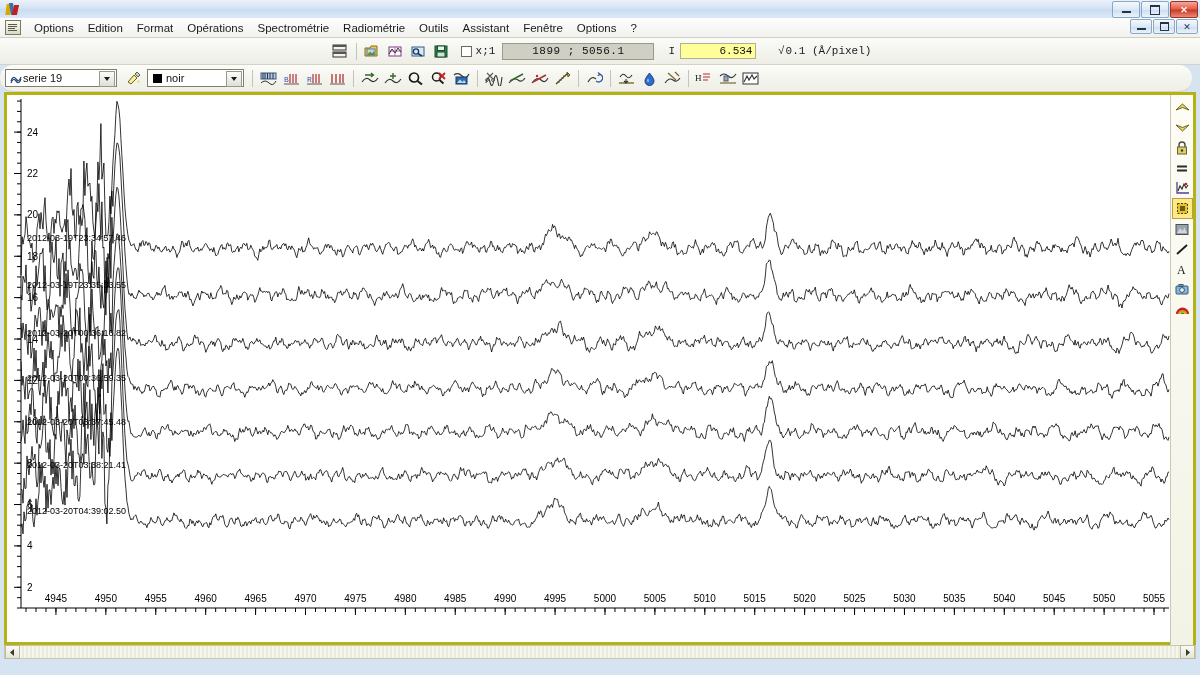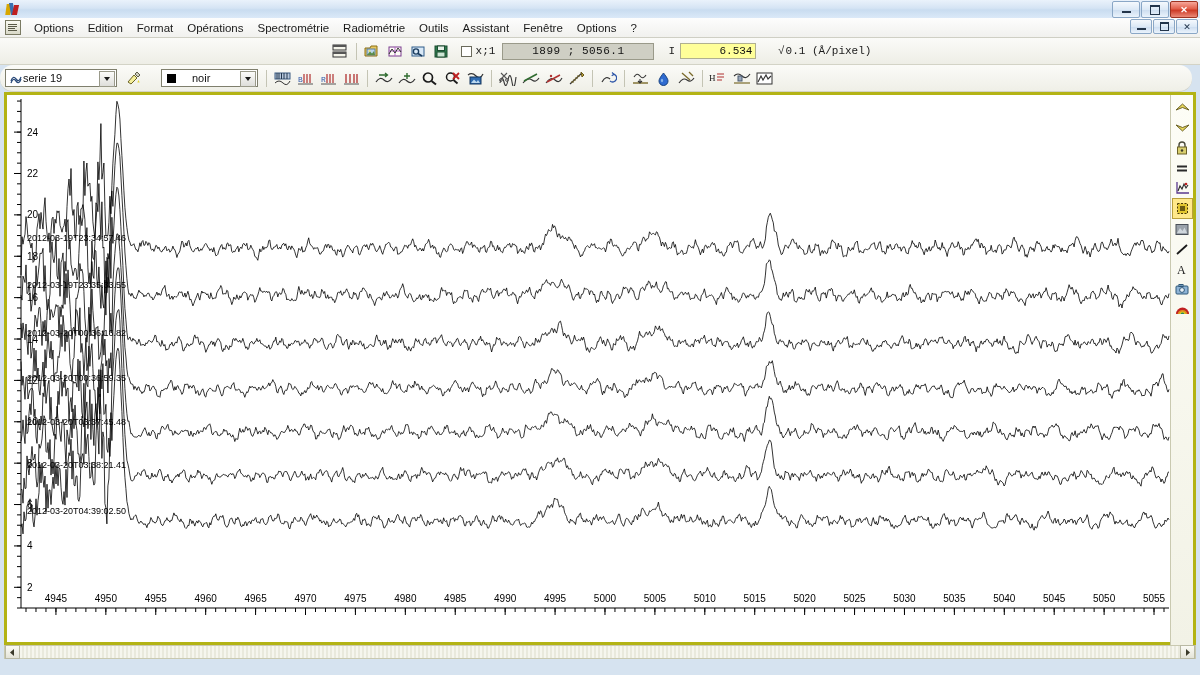--- a/index.html
+++ b/index.html
@@ -270,21 +270,21 @@
     </div>
 
     <div class="tbtn" style="margin-left:6px;">
       <svg width="17" height="15" viewBox="0 0 17 15">
         <path d="M3 11 L9 4 L12 7 L6 13 Z" fill="#f5ef9a" stroke="#6b6426"></path>
         <path d="M10 3 L13 6 L15 4 L12 1 Z" fill="#cfcfbf" stroke="#5d5d4a"></path>
         <path d="M13.5 9 l1.2 2.5 l-2.4 0 z" fill="#e2d430"></path>
       </svg>
     </div>
 
-    <div class="combo" style="width:95px;margin-left:16px;gap:12px;">
+    <div class="combo" style="width:95px;margin-left:2px;">
       <span class="swatch"></span>
       <span class="cb-txt" style="padding-left:0;">noir</span>
       <span class="cb-arrow">
           <span class="caret-d"></span>
         </span>
     </div>
 
     <div class="sep" style="margin-left:8px;"></div>
 
     <div class="tbtn">

